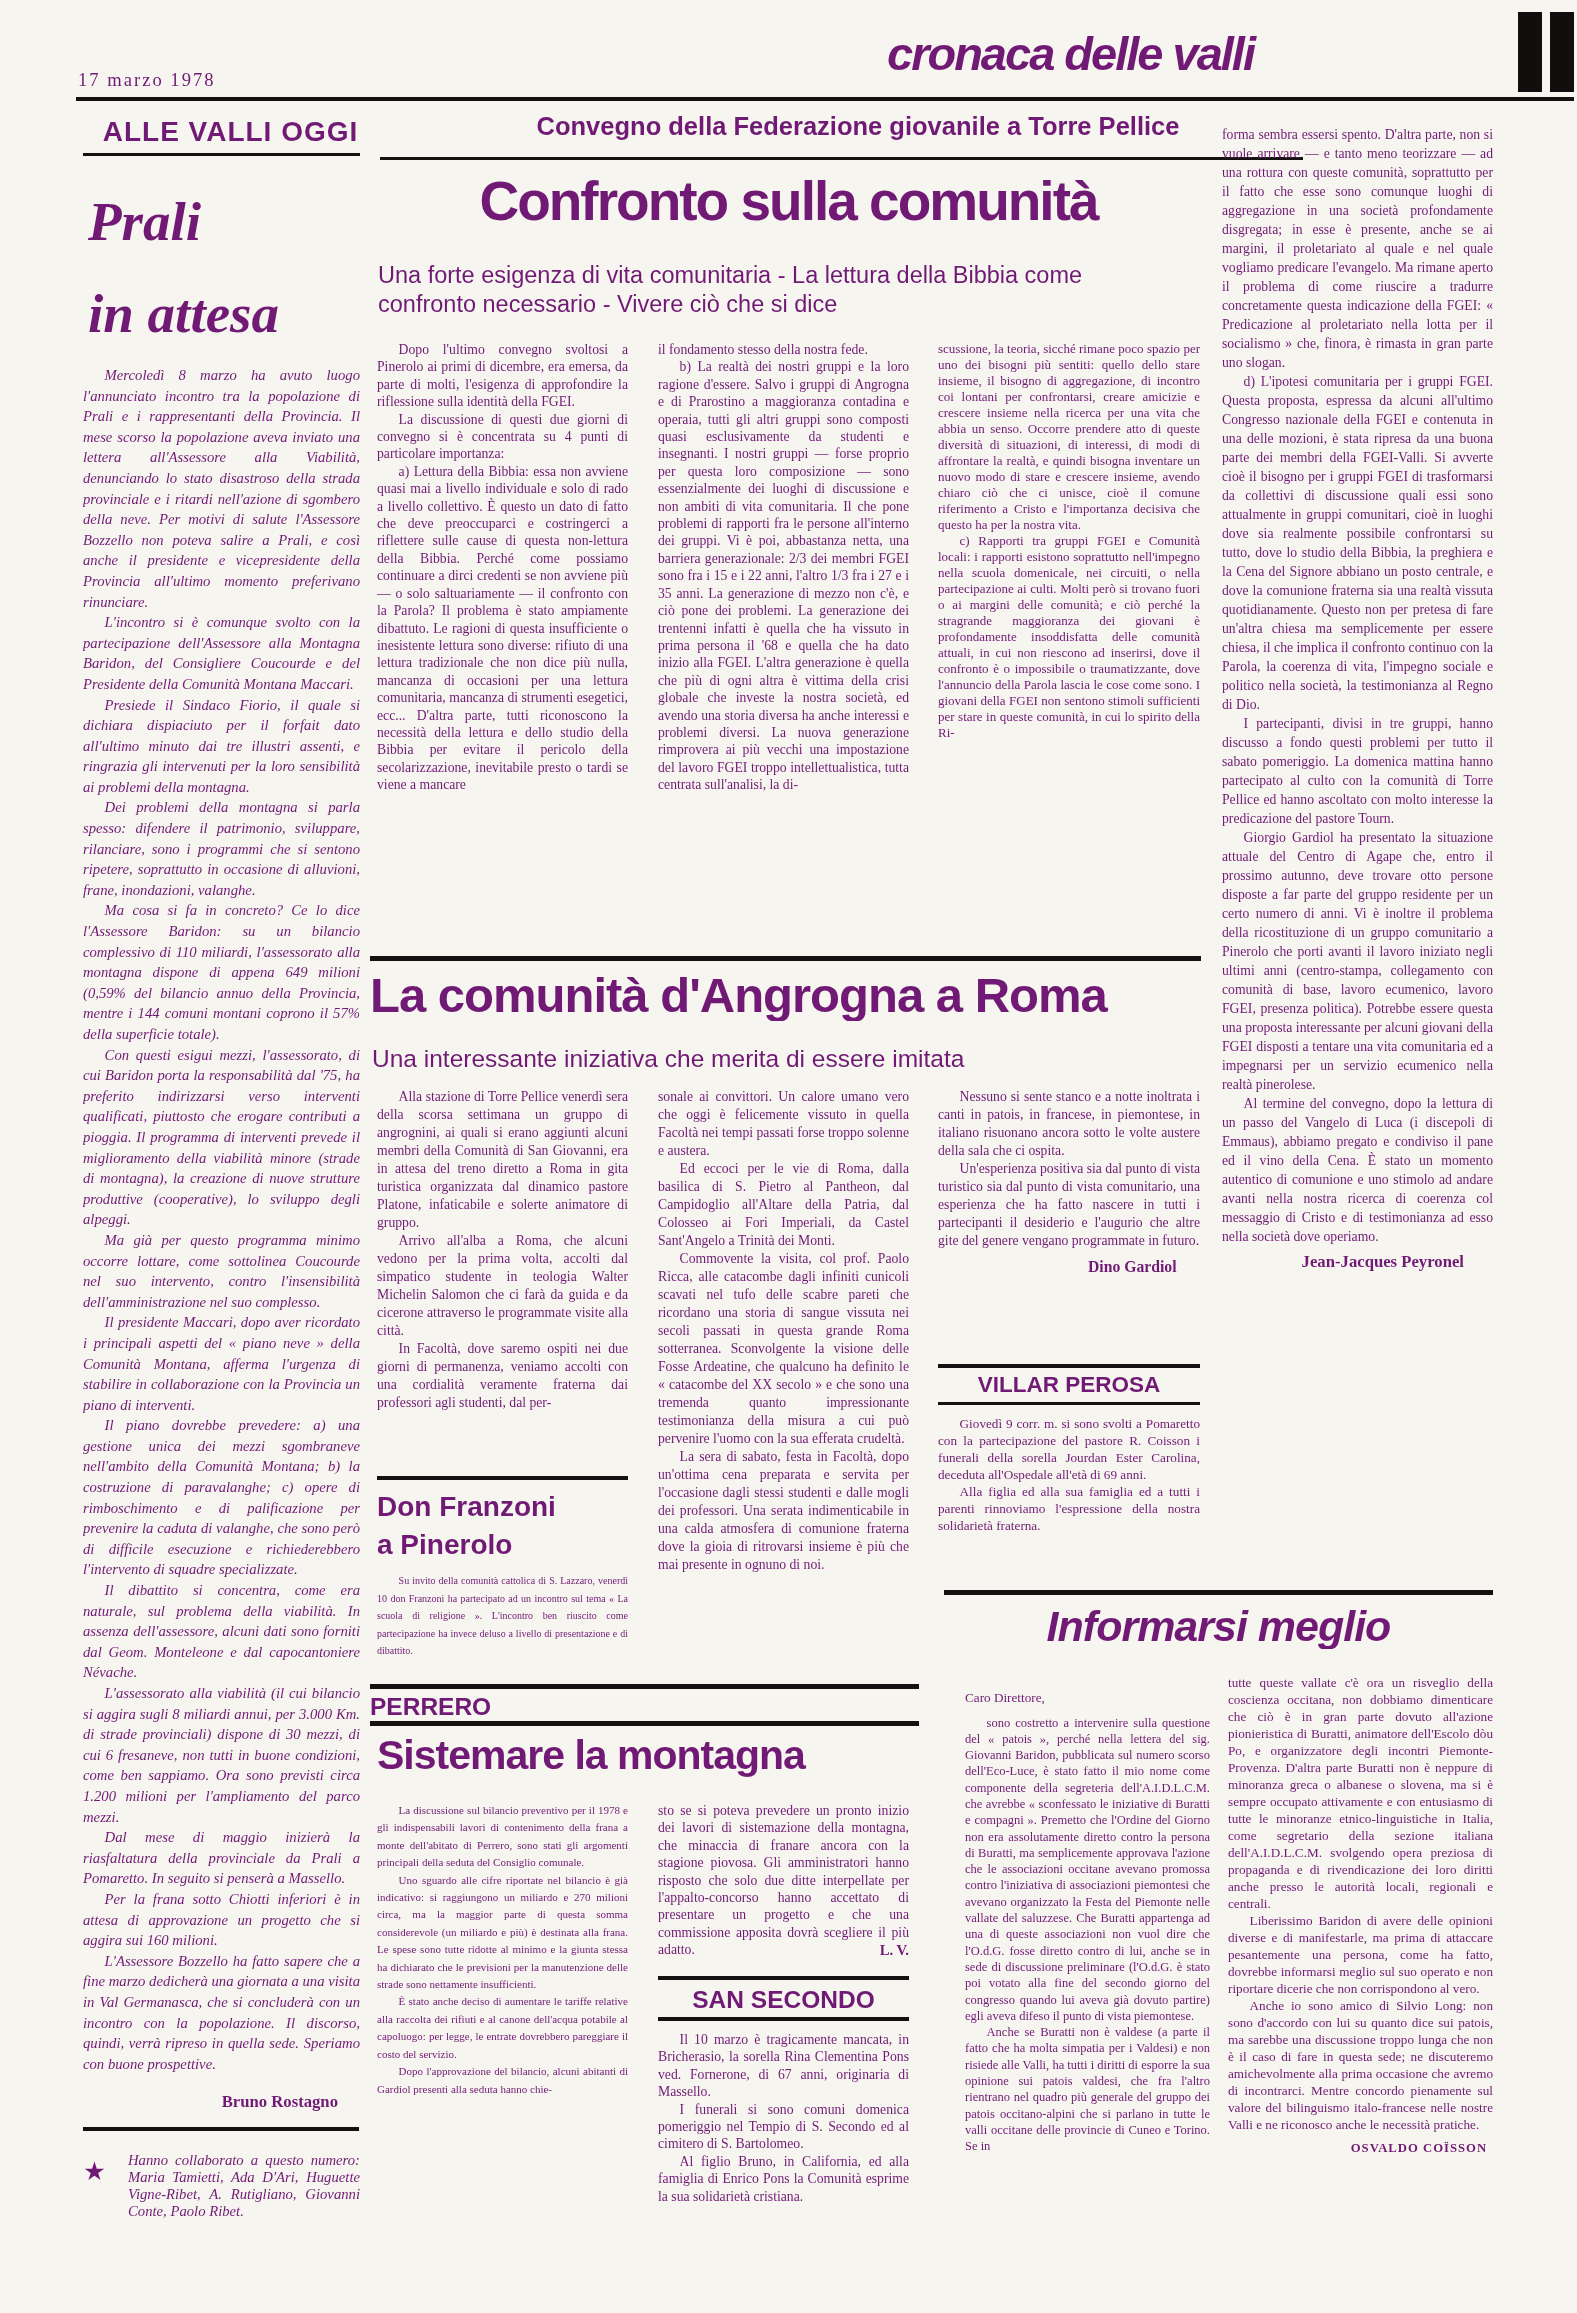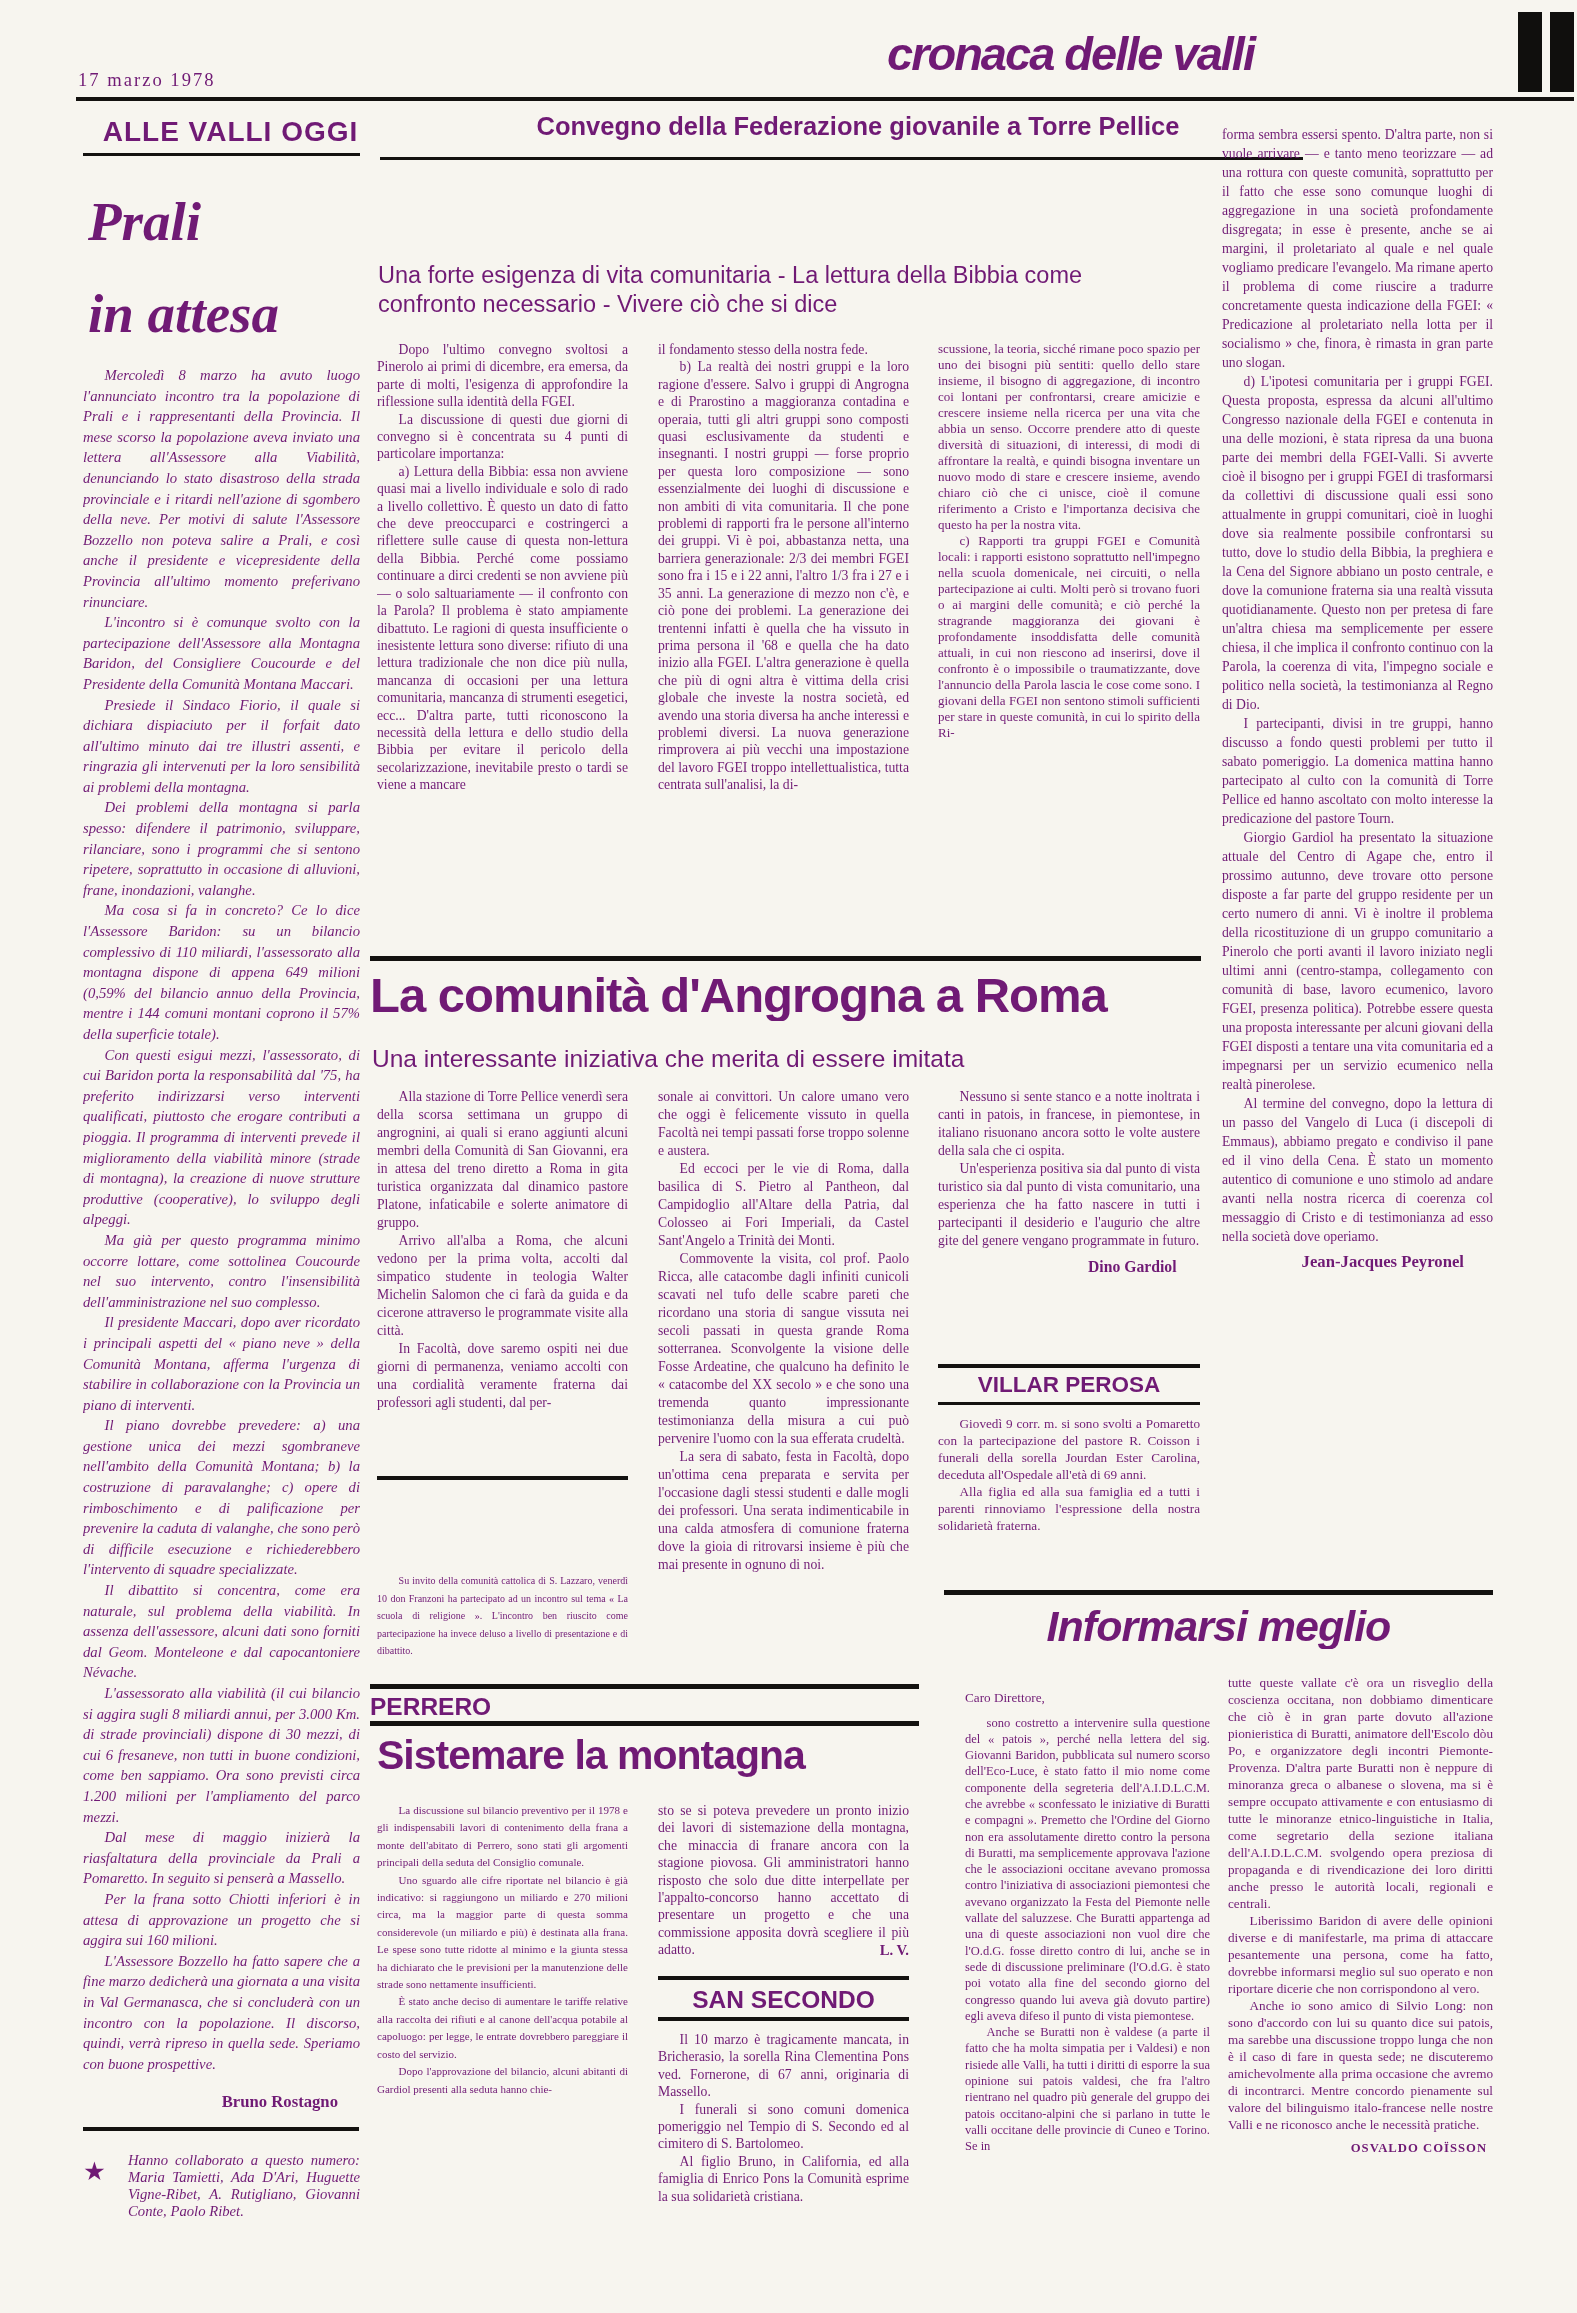--- a/index.html
+++ b/index.html
@@ -32,20 +32,21 @@
   <div class="abs sans" id="masthead" style="left:887px;top:25.5px;width:470px;font-size:47px;">cronaca delle valli</div>
   <div class="bar" style="left:1518px;top:11.8px;width:23.5px;height:80px;"></div>
   <div class="bar" style="left:1550px;top:11.8px;width:23.5px;height:80px;"></div>
   <div class="rule" style="left:76px;top:97px;width:1498px;height:3.9px;"></div>
 
   <div class="abs sans center" style="left:98px;top:116px;width:265px;font-size:28px;font-weight:bold;letter-spacing:1px;">ALLE VALLI OGGI</div>
   <div class="rule" style="left:83px;top:153px;width:277px;height:2.9px;"></div>
   <div class="abs sans center" style="left:412px;top:112px;width:892px;font-size:25.5px;font-weight:bold;">Convegno della Federazione giovanile a Torre Pellice</div>
   <div class="rule" style="left:380px;top:157px;width:923px;height:2.9px;"></div>
 
+  <div class="abs headline center" style="left:377px;top:173px;width:823px;font-size:55px;letter-spacing:-2px;">Confronto sulla comunità</div>
   <div class="abs sans pre" style="left:378px;top:261px;width:831px;font-size:23.5px;line-height:1.25;">Una forte esigenza di vita comunitaria - La lettura della Bibbia come
 confronto necessario - Vivere ciò che si dice</div>
 
   <div class="abs serifbody" style="left:377px;top:341px;width:251px;height:612px;font-size:13.7px;line-height:17.4px;">
       <p>Dopo l'ultimo convegno svoltosi a Pinerolo ai primi di dicembre, era emersa, da parte di molti, l'esigenza di approfondire la riflessione sulla identità della FGEI.</p>
       <p>La discussione di questi due giorni di convegno si è concentrata su 4 punti di particolare importanza:</p>
       <p>a) Lettura della Bibbia: essa non avviene quasi mai a livello individuale e solo di rado a livello collettivo. È questo un dato di fatto che deve preoccuparci e costringerci a riflettere sulle cause di questa non-lettura della Bibbia. Perché come possiamo continuare a dirci credenti se non avviene più — o solo saltuariamente — il confronto con la Parola? Il problema è stato ampiamente dibattuto. Le ragioni di questa insufficiente o inesistente lettura sono diverse: rifiuto di una lettura tradizionale che non dice più nulla, mancanza di occasioni per una lettura comunitaria, mancanza di strumenti esegetici, ecc... D'altra parte, tutti riconoscono la necessità della lettura e dello studio della Bibbia per evitare il pericolo della secolarizzazione, inevitabile presto o tardi se viene a mancare</p>
     </div>
   <div class="abs serifbody noind" style="left:658px;top:341px;width:251px;height:612px;font-size:13.7px;line-height:17.4px;">
       <p>il fondamento stesso della nostra fede.</p>
@@ -99,20 +100,22 @@
     </div>
   <div class="abs" style="left:938px;top:1088px;width:262px;height:261px;">
     <div class="serifbody" style="font-size:13.7px;line-height:18px;">
         <p>Nessuno si sente stanco e a notte inoltrata i canti in patois, in francese, in piemontese, in italiano risuonano ancora sotto le volte austere della sala che ci ospita.</p>
         <p>Un'esperienza positiva sia dal punto di vista turistico sia dal punto di vista comunitario, una esperienza che ha fatto nascere in tutti i partecipanti il desiderio e l'augurio che altre gite del genere vengano programmate in futuro.</p>
       </div>
     <div class="byline" style="font-size:15.7px;margin-top:7.8px;padding-right:23.5px;">Dino Gardiol</div>
   </div>
 
   <div class="rule" style="left:377px;top:1476px;width:251px;height:3.9px;"></div>
+  <div class="abs boxhead pre" style="left:377px;top:1488px;width:251px;font-size:28px;line-height:1.35;">Don Franzoni
+a Pinerolo</div>
   <div class="abs serifbody" style="left:377px;top:1572px;width:251px;height:110px;font-size:10px;line-height:17.6px;">
       <p>Su invito della comunità cattolica di S. Lazzaro, venerdì 10 don Franzoni ha partecipato ad un incontro sul tema « La scuola di religione ». L'incontro ben riuscito come partecipazione ha invece deluso a livello di presentazione e di dibattito.</p>
     </div>
 
   <div class="rule" style="left:938px;top:1364px;width:262px;height:3.9px;"></div>
   <div class="abs boxhead center" style="left:938px;top:1372px;width:262px;font-size:22.5px;">VILLAR PEROSA</div>
   <div class="rule" style="left:938px;top:1402px;width:262px;height:2.9px;"></div>
   <div class="abs serifbody" style="left:938px;top:1415px;width:262px;height:169px;font-size:13.2px;line-height:17px;">
       <p>Giovedì 9 corr. m. si sono svolti a Pomaretto con la partecipazione del pastore R. Coisson i funerali della sorella Jourdan Ester Carolina, deceduta all'Ospedale all'età di 69 anni.</p>
       <p>Alla figlia ed alla sua famiglia ed a tutti i parenti rinnoviamo l'espressione della nostra solidarietà fraterna.</p>

